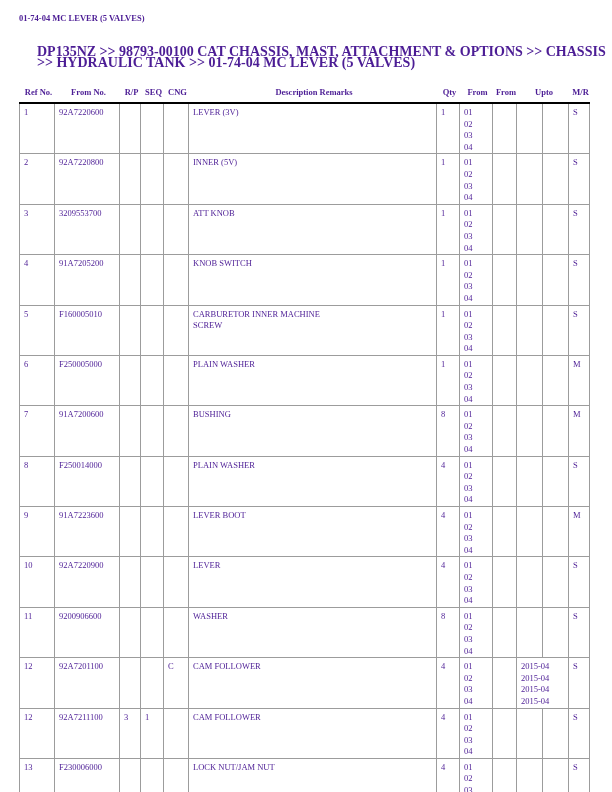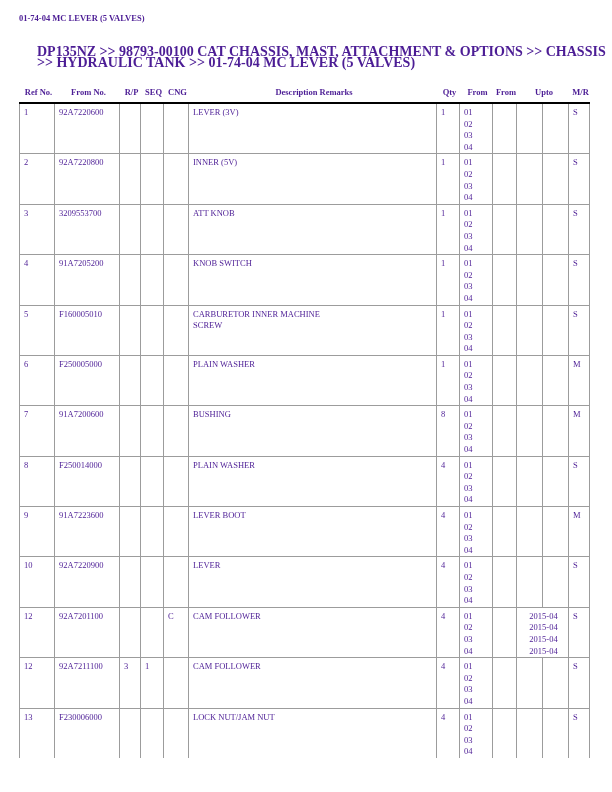--- a/index.html
+++ b/index.html
@@ -71,21 +71,21 @@
   
   td.c-ref   { padding-left: 5px; }
   td.c-part  { padding-left: 4px; }
   td.c-rp    { padding-left: 5px; }
   td.c-seq   { padding-left: 6px; }
   td.c-cng   { padding-left: 7px; }
   td.c-desc  { padding-left: 4px; margin-left: 27px; }
   td.c-qty   { padding-left: 8px; }
   td.c-model { padding-left: 5px; }
   td.c-from  { padding-left: 4px; }
-  td.c-upto.filled { text-align: center; padding-right: 2px; margin-left: 20px; }
+  td.c-upto.filled { text-align: left; padding-right: 2px; margin-left: 20px; }
   td.c-mr    { padding-left: 3px; }
 
   
   th.c-ref   { padding-left: 3px; }
   th.c-part  { padding-left: 7px; }
   th.c-rp    { padding-left: 1px; }
   th.c-seq   { padding-left: 2px; }
   th.c-cng   { padding-left: 4px; }
   th.c-desc  { padding-left: 4px; }
   th.c-qty   { padding-left: 3px; }
@@ -299,20 +299,37 @@
           <td class="c-model">01
 02
 03
 04</td>
           <td class="c-from"></td>
           <td class="c-upto"></td>
           <td class="c-spare"></td>
           <td class="c-mr">S</td>
         </tr>
         <tr>
+          <td class="c-ref">11</td>
+          <td class="c-part">9200906600</td>
+          <td class="c-rp"></td>
+          <td class="c-seq"></td>
+          <td class="c-cng"></td>
+          <td class="c-desc">WASHER</td>
+          <td class="c-qty">8</td>
+          <td class="c-model">01
+02
+03
+04</td>
+          <td class="c-from"></td>
+          <td class="c-upto"></td>
+          <td class="c-spare"></td>
+          <td class="c-mr">S</td>
+        </tr>
+        <tr>
           <td class="c-ref">12</td>
           <td class="c-part">92A7201100</td>
           <td class="c-rp"></td>
           <td class="c-seq"></td>
           <td class="c-cng">C</td>
           <td class="c-desc">CAM FOLLOWER</td>
           <td class="c-qty">4</td>
           <td class="c-model">01
 02
 03

